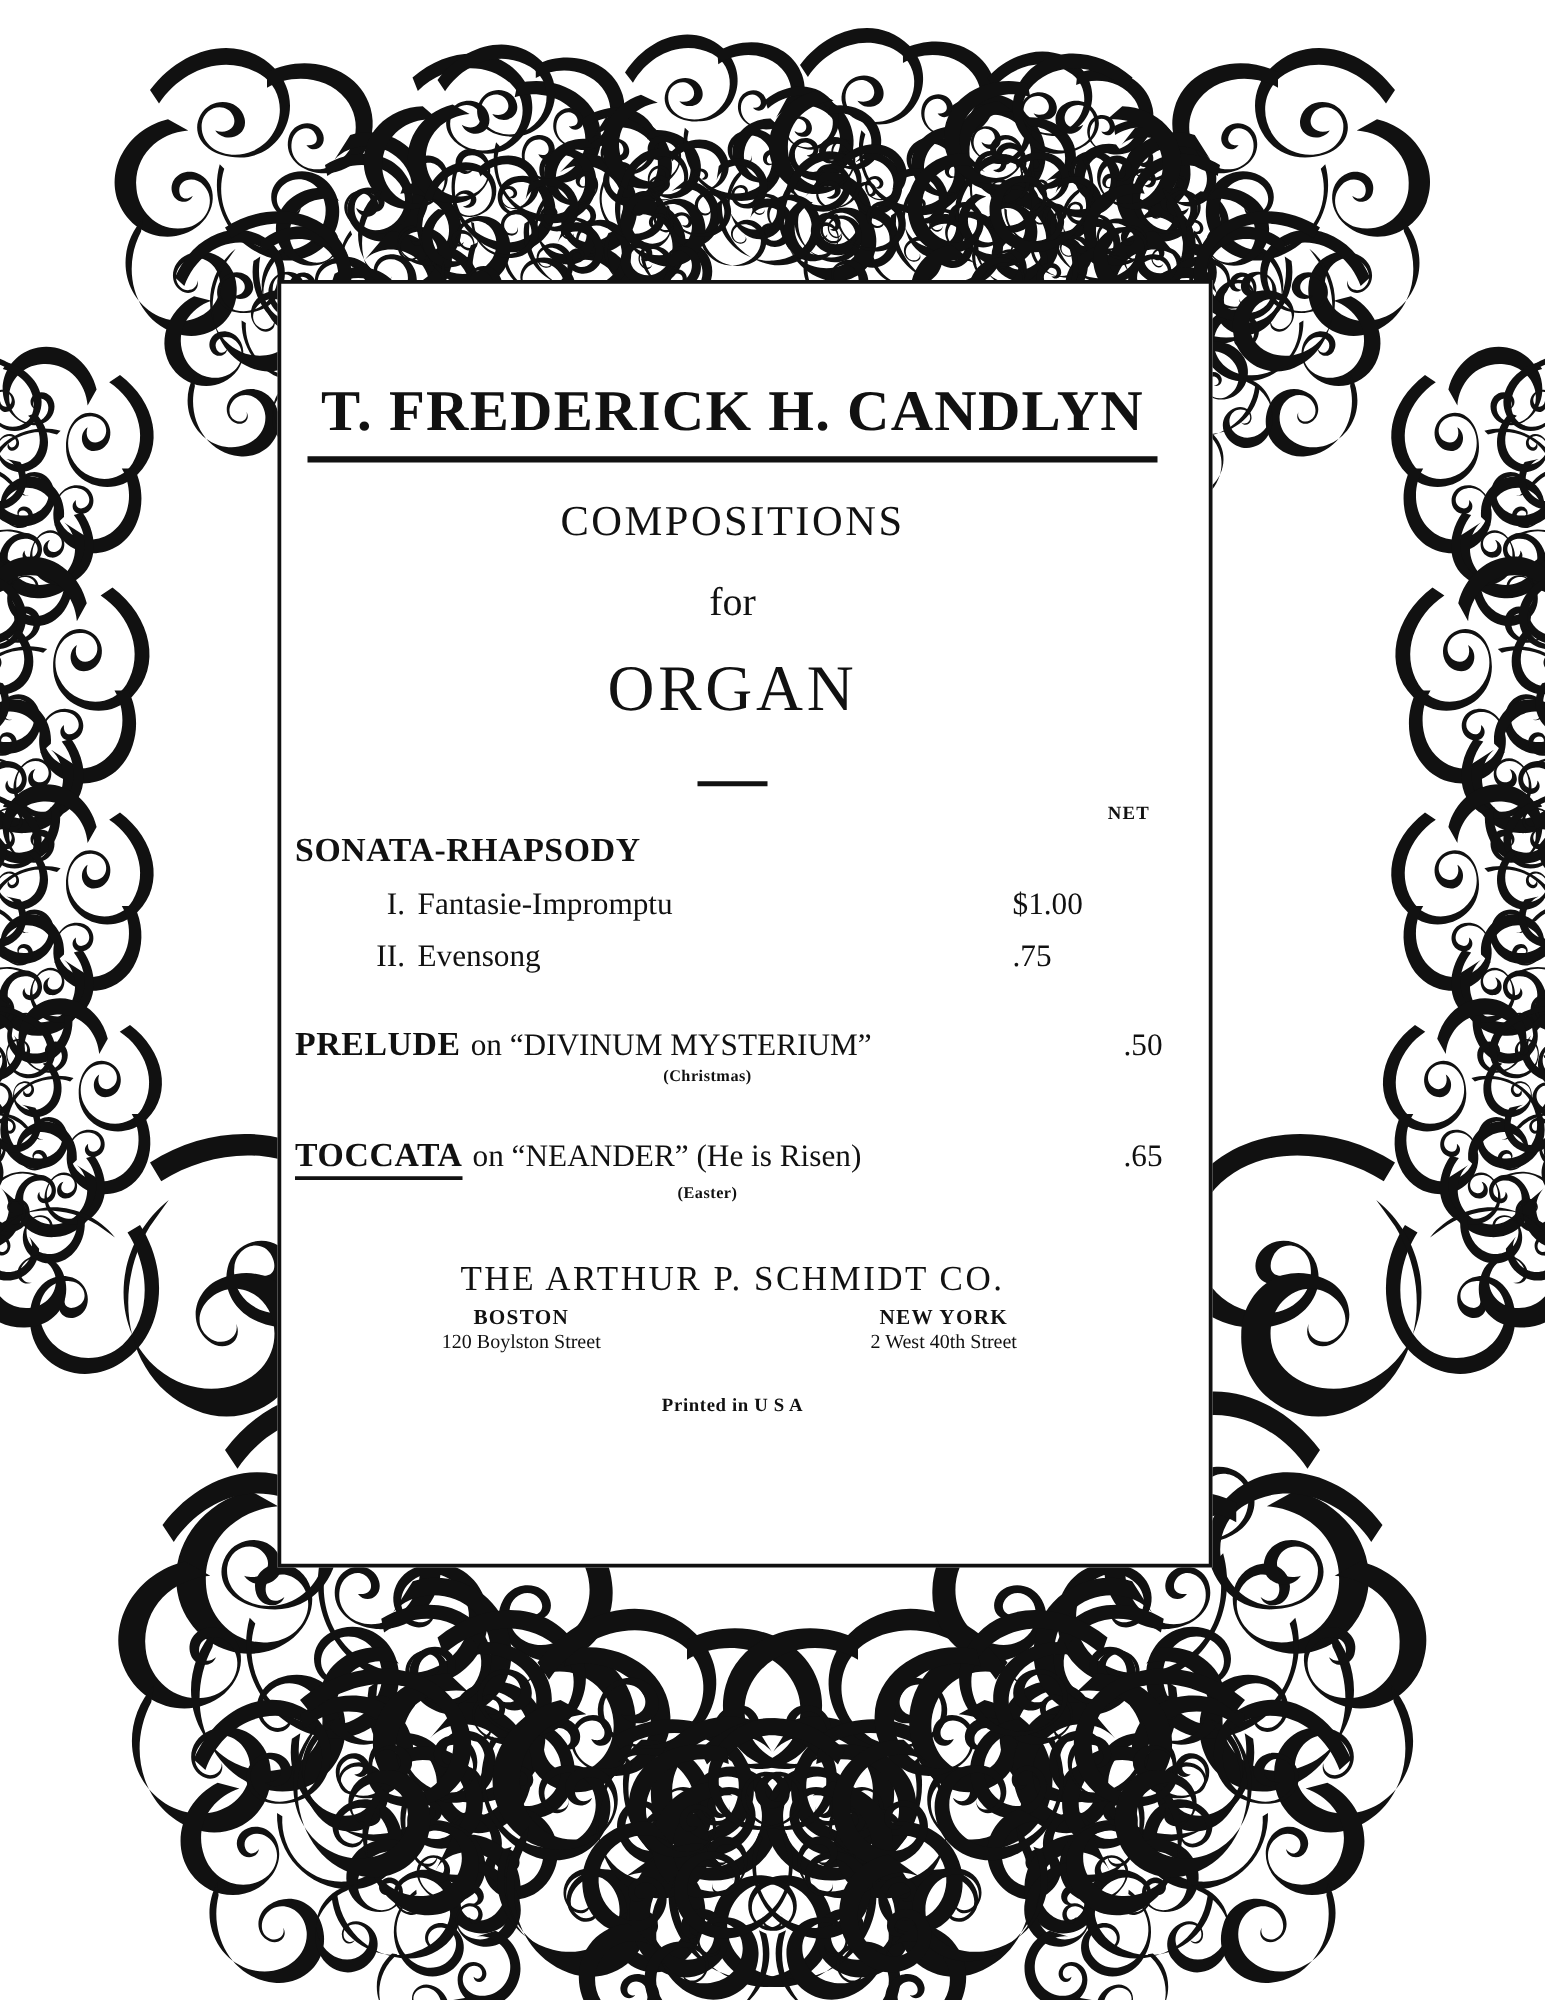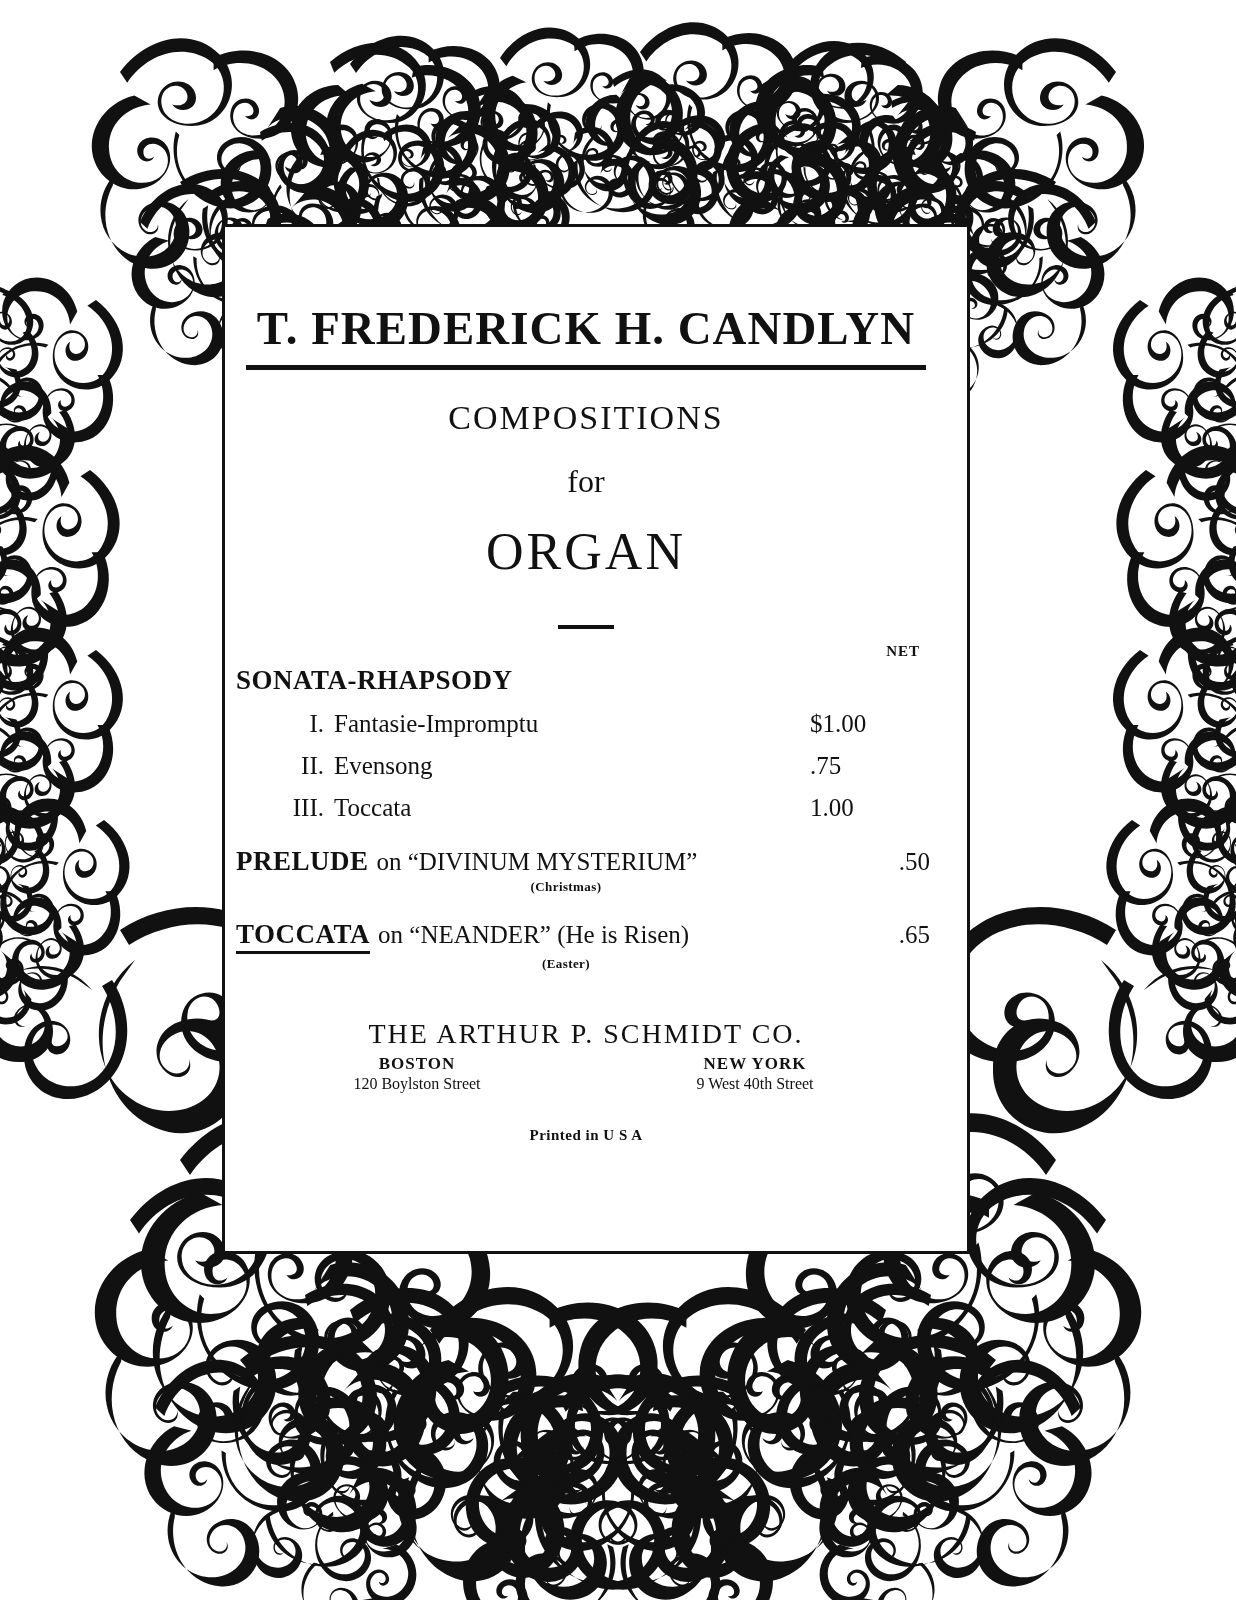--- a/index.html
+++ b/index.html
@@ -136,21 +136,21 @@
   .mvt-name {
     flex: 1;
   }
   .mvt-price {
     width: 120px;
     text-align: left;
     padding-right: 6px;
   }
 
   .piece {
-    margin-top: 24px;
+    margin-top: 40px;
   }
   .piece-line {
     display: flex;
     align-items: baseline;
     font-size: 25px;
   }
   .piece-lead {
     font-weight: bold;
     font-size: 27px;
     letter-spacing: 0.5px;
@@ -398,25 +398,20 @@
         <span class="mvt-name">Fantasie-Impromptu</span>
         <span class="mvt-price">$1.00</span>
       </div>
 
       <div class="mvt-row">
         <span class="mvt-num">II.</span>
         <span class="mvt-name">Evensong</span>
         <span class="mvt-price">.75</span>
       </div>
 
-      <div class="mvt-row">
-        <span class="mvt-num">III.</span>
-        <span class="mvt-name">Toccata</span>
-        <span class="mvt-price">1.00</span>
-      </div>
 
       <div class="piece">
         <div class="piece-line">
           <span class="piece-lead">PRELUDE</span>
           <span class="piece-mid">on “DIVINUM MYSTERIUM”</span>
           <span class="piece-price">.50</span>
         </div>
         <div class="subnote">(Christmas)</div>
       </div>
 
@@ -433,20 +428,20 @@
 
     <div class="publisher">
       <div class="pub-name">THE ARTHUR P. SCHMIDT CO.</div>
       <div class="pub-cities">
         <div class="pub-col">
           <div class="city">BOSTON</div>
           <div class="addr">120 Boylston Street</div>
         </div>
         <div class="pub-col">
           <div class="city">NEW YORK</div>
-          <div class="addr">9 West 40th Street</div>
+          <div class="addr">2 West 40th Street</div>
         </div>
       </div>
       <div class="printed">Printed in U S A</div>
     </div>
 
   </div>
 </div>
 
 </body></html>

